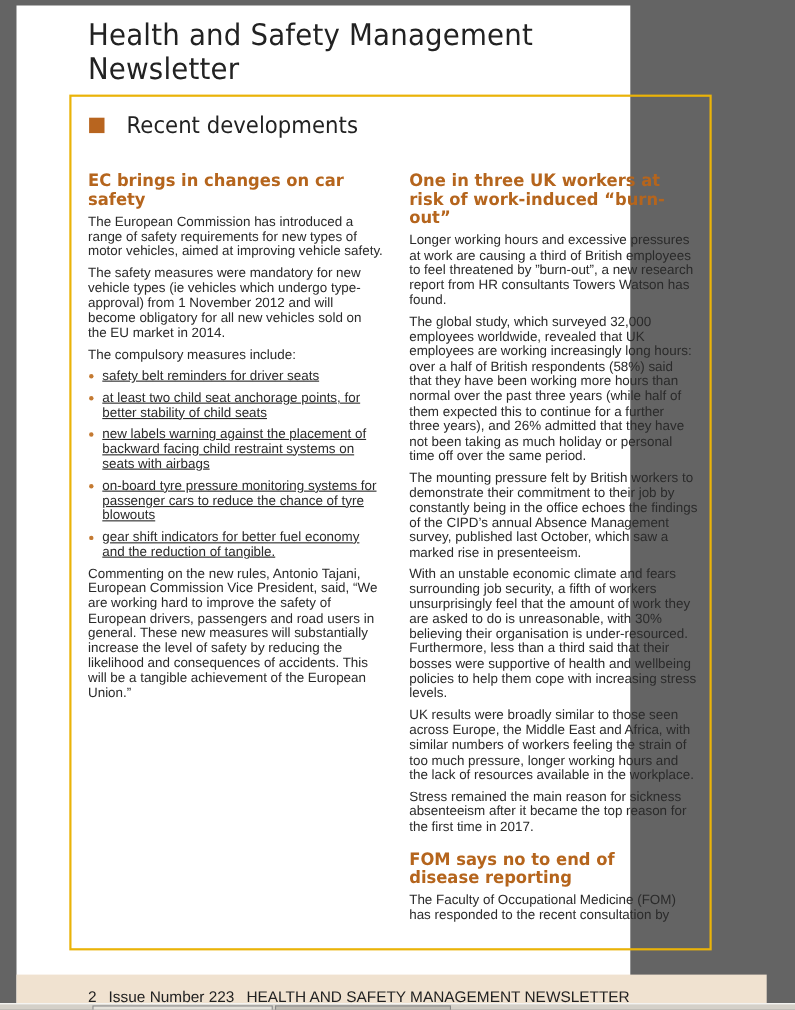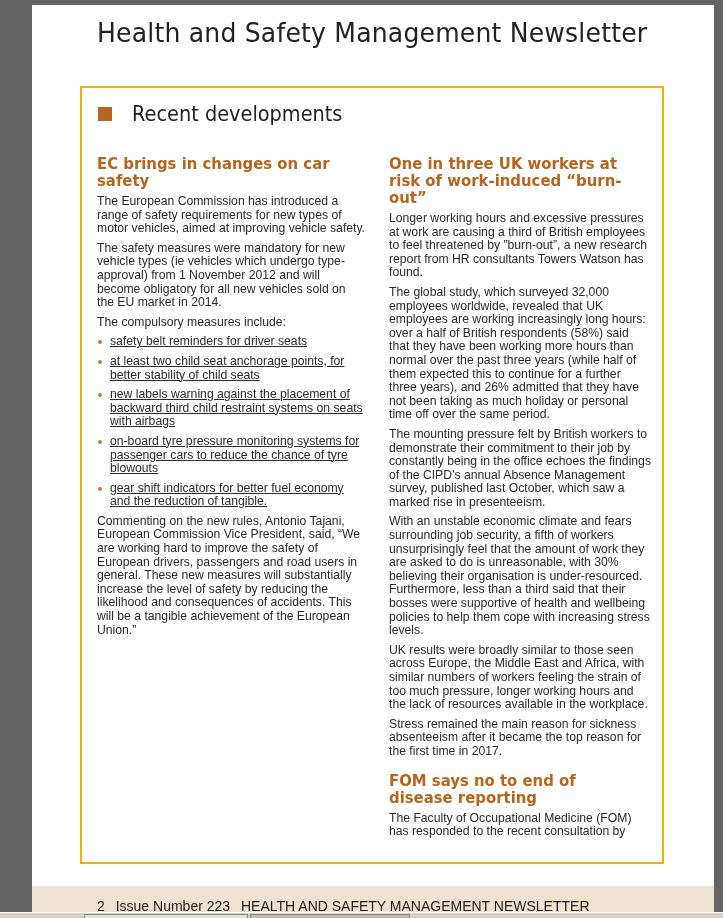--- a/index.html
+++ b/index.html
@@ -1,18 +1,18 @@
 <!DOCTYPE html>
 <html><head>
 <meta charset="utf-8">
 <style>
   html, body { margin:0; padding:0; }
   body { width:723px; height:918px; background:#646464; position:relative; overflow:hidden;
          font-family:"Liberation Sans", "DejaVu Sans", sans-serif; }
-  .page { position:absolute; left:32px; top:5px; width:682px; height:907px; background:#ffffff; }
+  .page { position:absolute; left:15px; top:5px; width:558px; height:907px; background:#ffffff; }
   .title { position:absolute; left:65px; top:12px; font-size:27px; color:#222; letter-spacing:0.2px;
            font-family:"DejaVu Sans", sans-serif; font-weight:normal; transform:scaleX(0.93); transform-origin:left top; }
   .box { position:absolute; left:48px; top:81px; width:584px; height:778px; border:2px solid #eab308; box-sizing:border-box; }
   .section-head { position:absolute; left:16px; top:14px; display:flex; align-items:center; }
   .sq { width:14px; height:14px; background:#b8651f; margin-right:20px; }
   .section-title { font-size:21px; color:#222; font-family:"DejaVu Sans", sans-serif; transform:scaleX(0.92); transform-origin:left center; }
   .col { position:absolute; top:68px; font-size:12.2px; line-height:13.6px; color:#2a2a2a; }
   .col.left { left:15px; width:268px; }
   .col.right { left:307px; width:262px; }
   .h { color:#b5651d; font-weight:bold; font-size:15.5px; line-height:17px; margin:0 0 5px 0;
@@ -41,21 +41,21 @@
     </div>
 
     <div class="col left">
       <div class="h">EC brings in changes on car safety</div>
       <p>The European Commission has introduced a range of safety requirements for new types of motor vehicles, aimed at improving vehicle safety.</p>
       <p>The safety measures were mandatory for new vehicle types (ie vehicles which undergo type-approval) from 1 November 2012 and will become obligatory for all new vehicles sold on the EU market in 2014.</p>
       <p>The compulsory measures include:</p>
       <ul>
         <li><span class="dot"></span><span>safety belt reminders for driver seats</span></li>
         <li><span class="dot"></span><span>at least two child seat anchorage points, for better stability of child seats</span></li>
-        <li><span class="dot"></span><span>new labels warning against the placement of backward third child restraint systems on seats with airbags</span></li>
+        <li><span class="dot"></span><span>new labels warning against the placement of backward facing child restraint systems on seats with airbags</span></li>
         <li><span class="dot"></span><span>on-board tyre pressure monitoring systems for passenger cars to reduce the chance of tyre blowouts</span></li>
         <li><span class="dot"></span><span>gear shift indicators for better fuel economy and the reduction of tangible.</span></li>
       </ul>
       <p>Commenting on the new rules, Antonio Tajani, European Commission Vice President, said, “We are working hard to improve the safety of European drivers, passengers and road users in general. These new measures will substantially increase the level of safety by reducing the likelihood and consequences of accidents. This will be a tangible achievement of the European Union.”</p>
     </div>
 
     <div class="col right">
       <div class="h">One in three UK workers at risk of work-induced “burn-out”</div>
       <p>Longer working hours and excessive pressures at work are causing a third of British employees to feel threatened by ”burn-out”, a new research report from HR consultants Towers Watson has found.</p>
       <p>The global study, which surveyed 32,000 employees worldwide, revealed that UK employees are working increasingly long hours: over a half of British respondents (58%) said that they have been working more hours than normal over the past three years (while half of them expected this to continue for a further three years), and 26% admitted that they have not been taking as much holiday or personal time off over the same period.</p>

